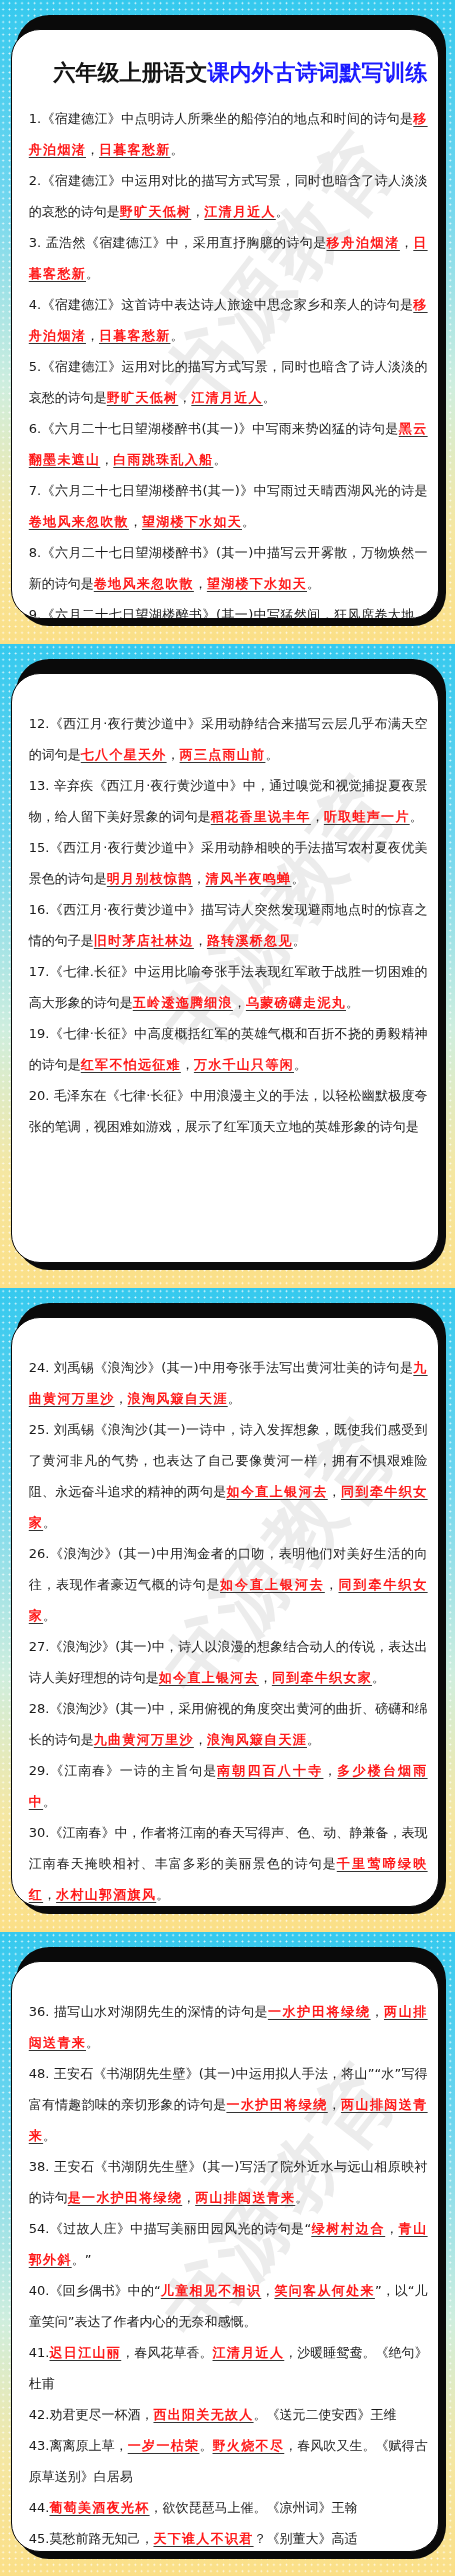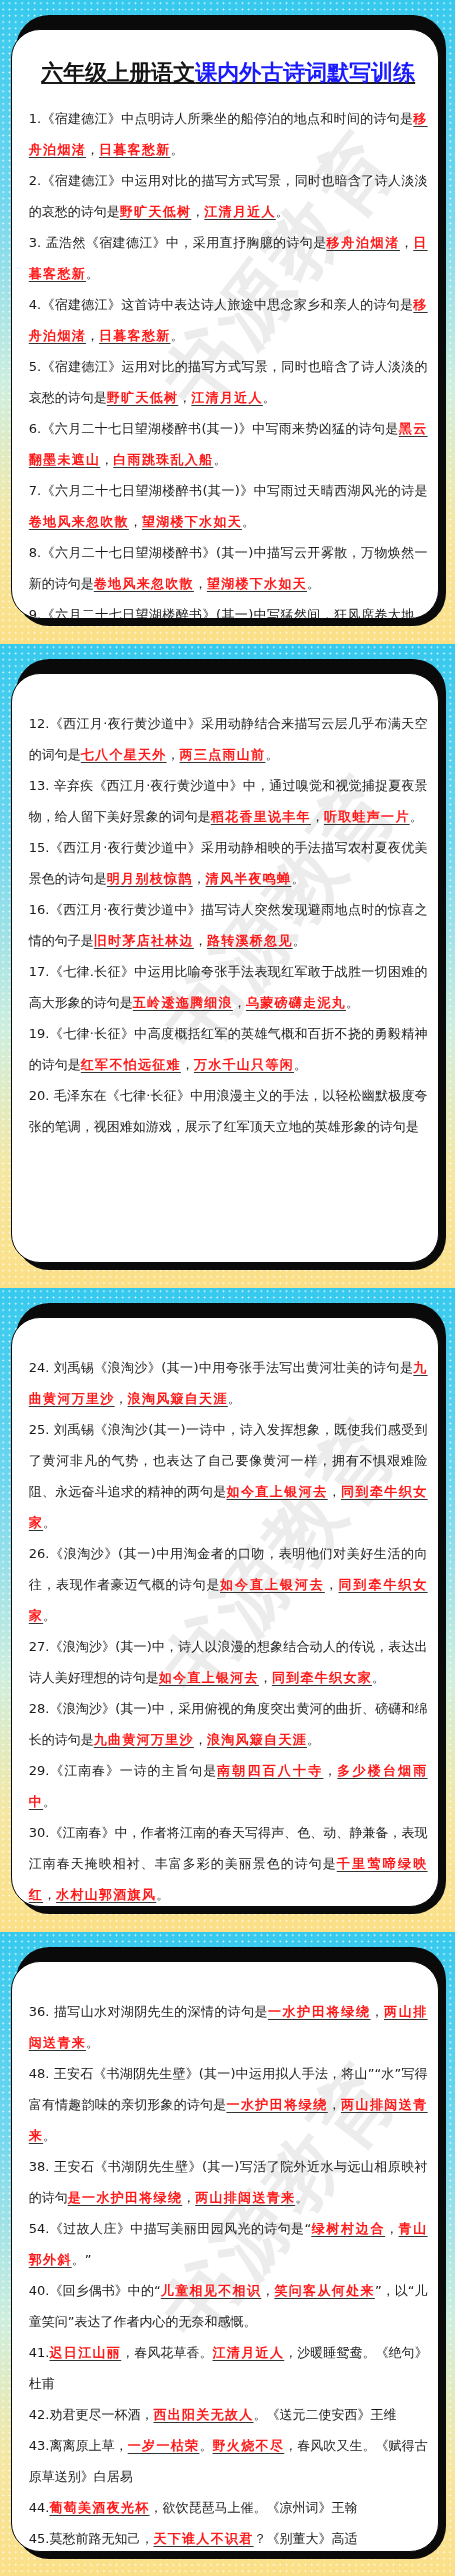--- a/index.html
+++ b/index.html
@@ -43,28 +43,27 @@
       font-family: "DejaVu Sans", sans-serif;
     }
     .content {
       position: relative;
       padding: 0 10px 0 16.4px;
       font-size: 13px;
       line-height: 31px;
       z-index: 2;
     }
     .title {
-      text-align: center;
+      text-align: right;
       font-size: 22px;
       font-weight: bold;
       line-height: 25px;
       padding-top: 30px;
       padding-bottom: 17.7px;
       letter-spacing: 0px;
-      text-decoration: underline;
     }
     .title .t-black { color: #141414; }
     .title .t-blue { color: #1a1aff; }
     .item { text-align: justify; }
     .ans {
       color: #ff1a1a;
       font-family: "DejaVu Serif", "Liberation Serif", serif;
       font-weight: bold;
       text-decoration: underline;
       text-decoration-color: #333;

